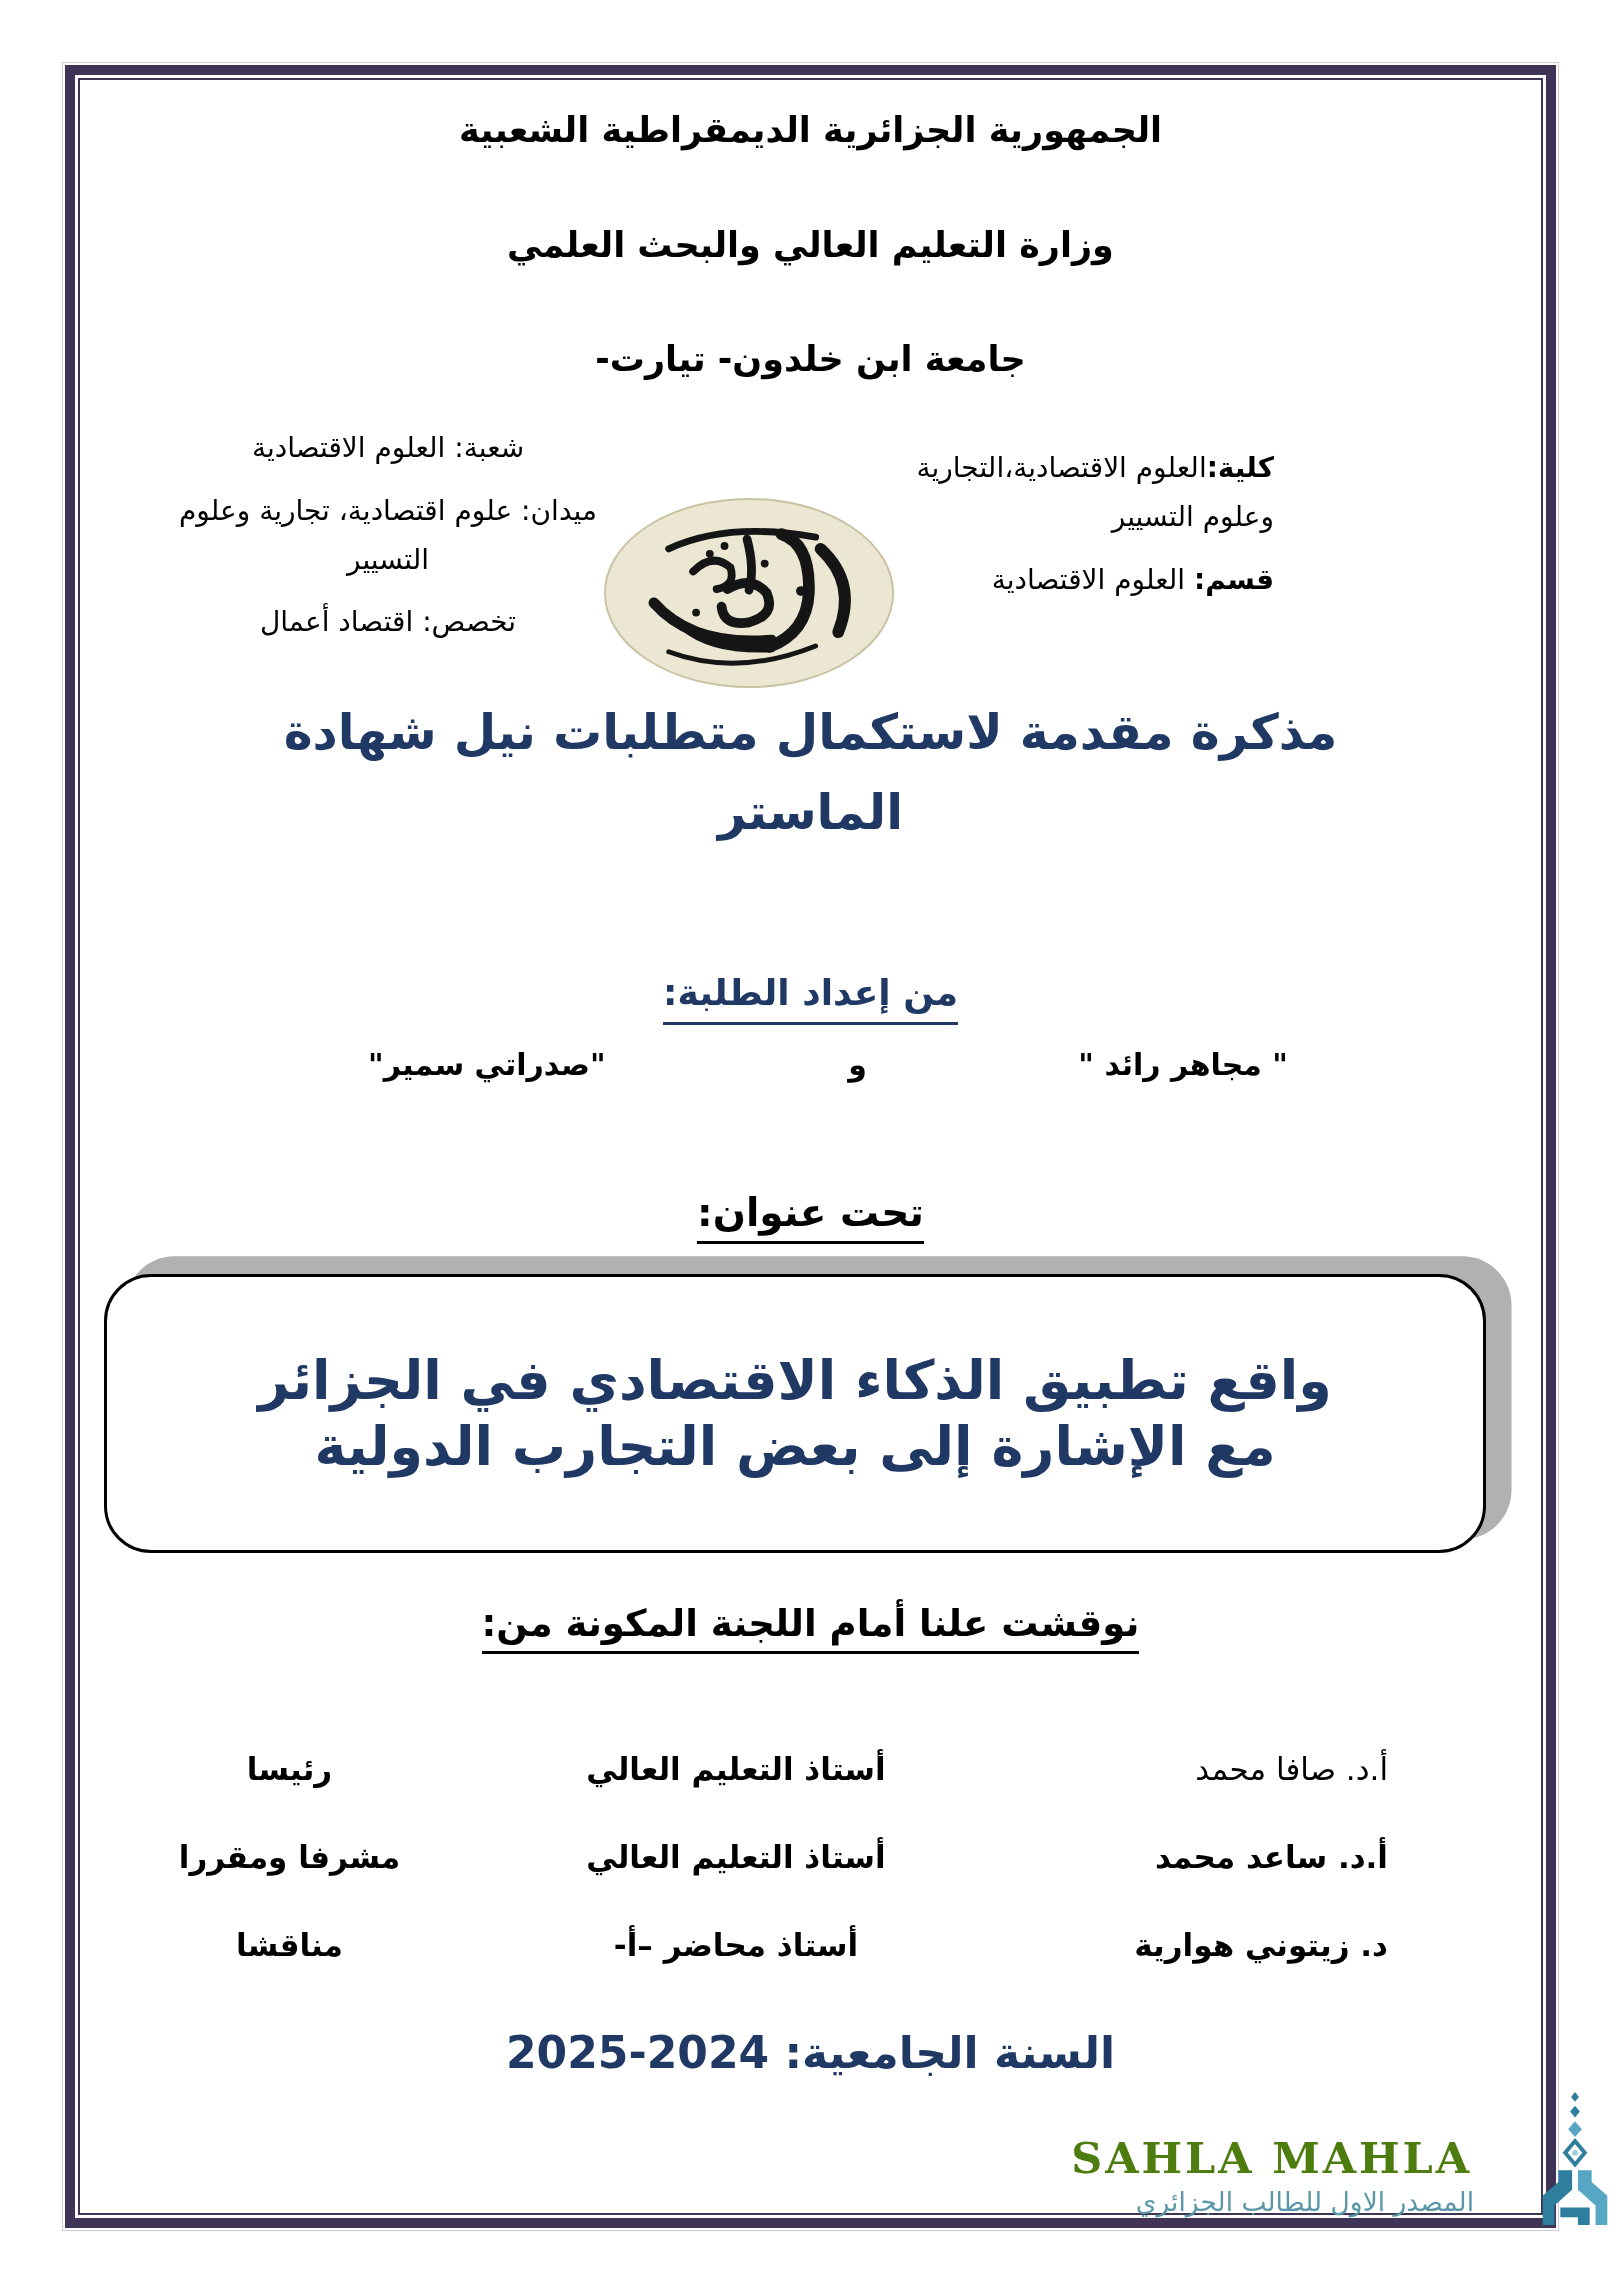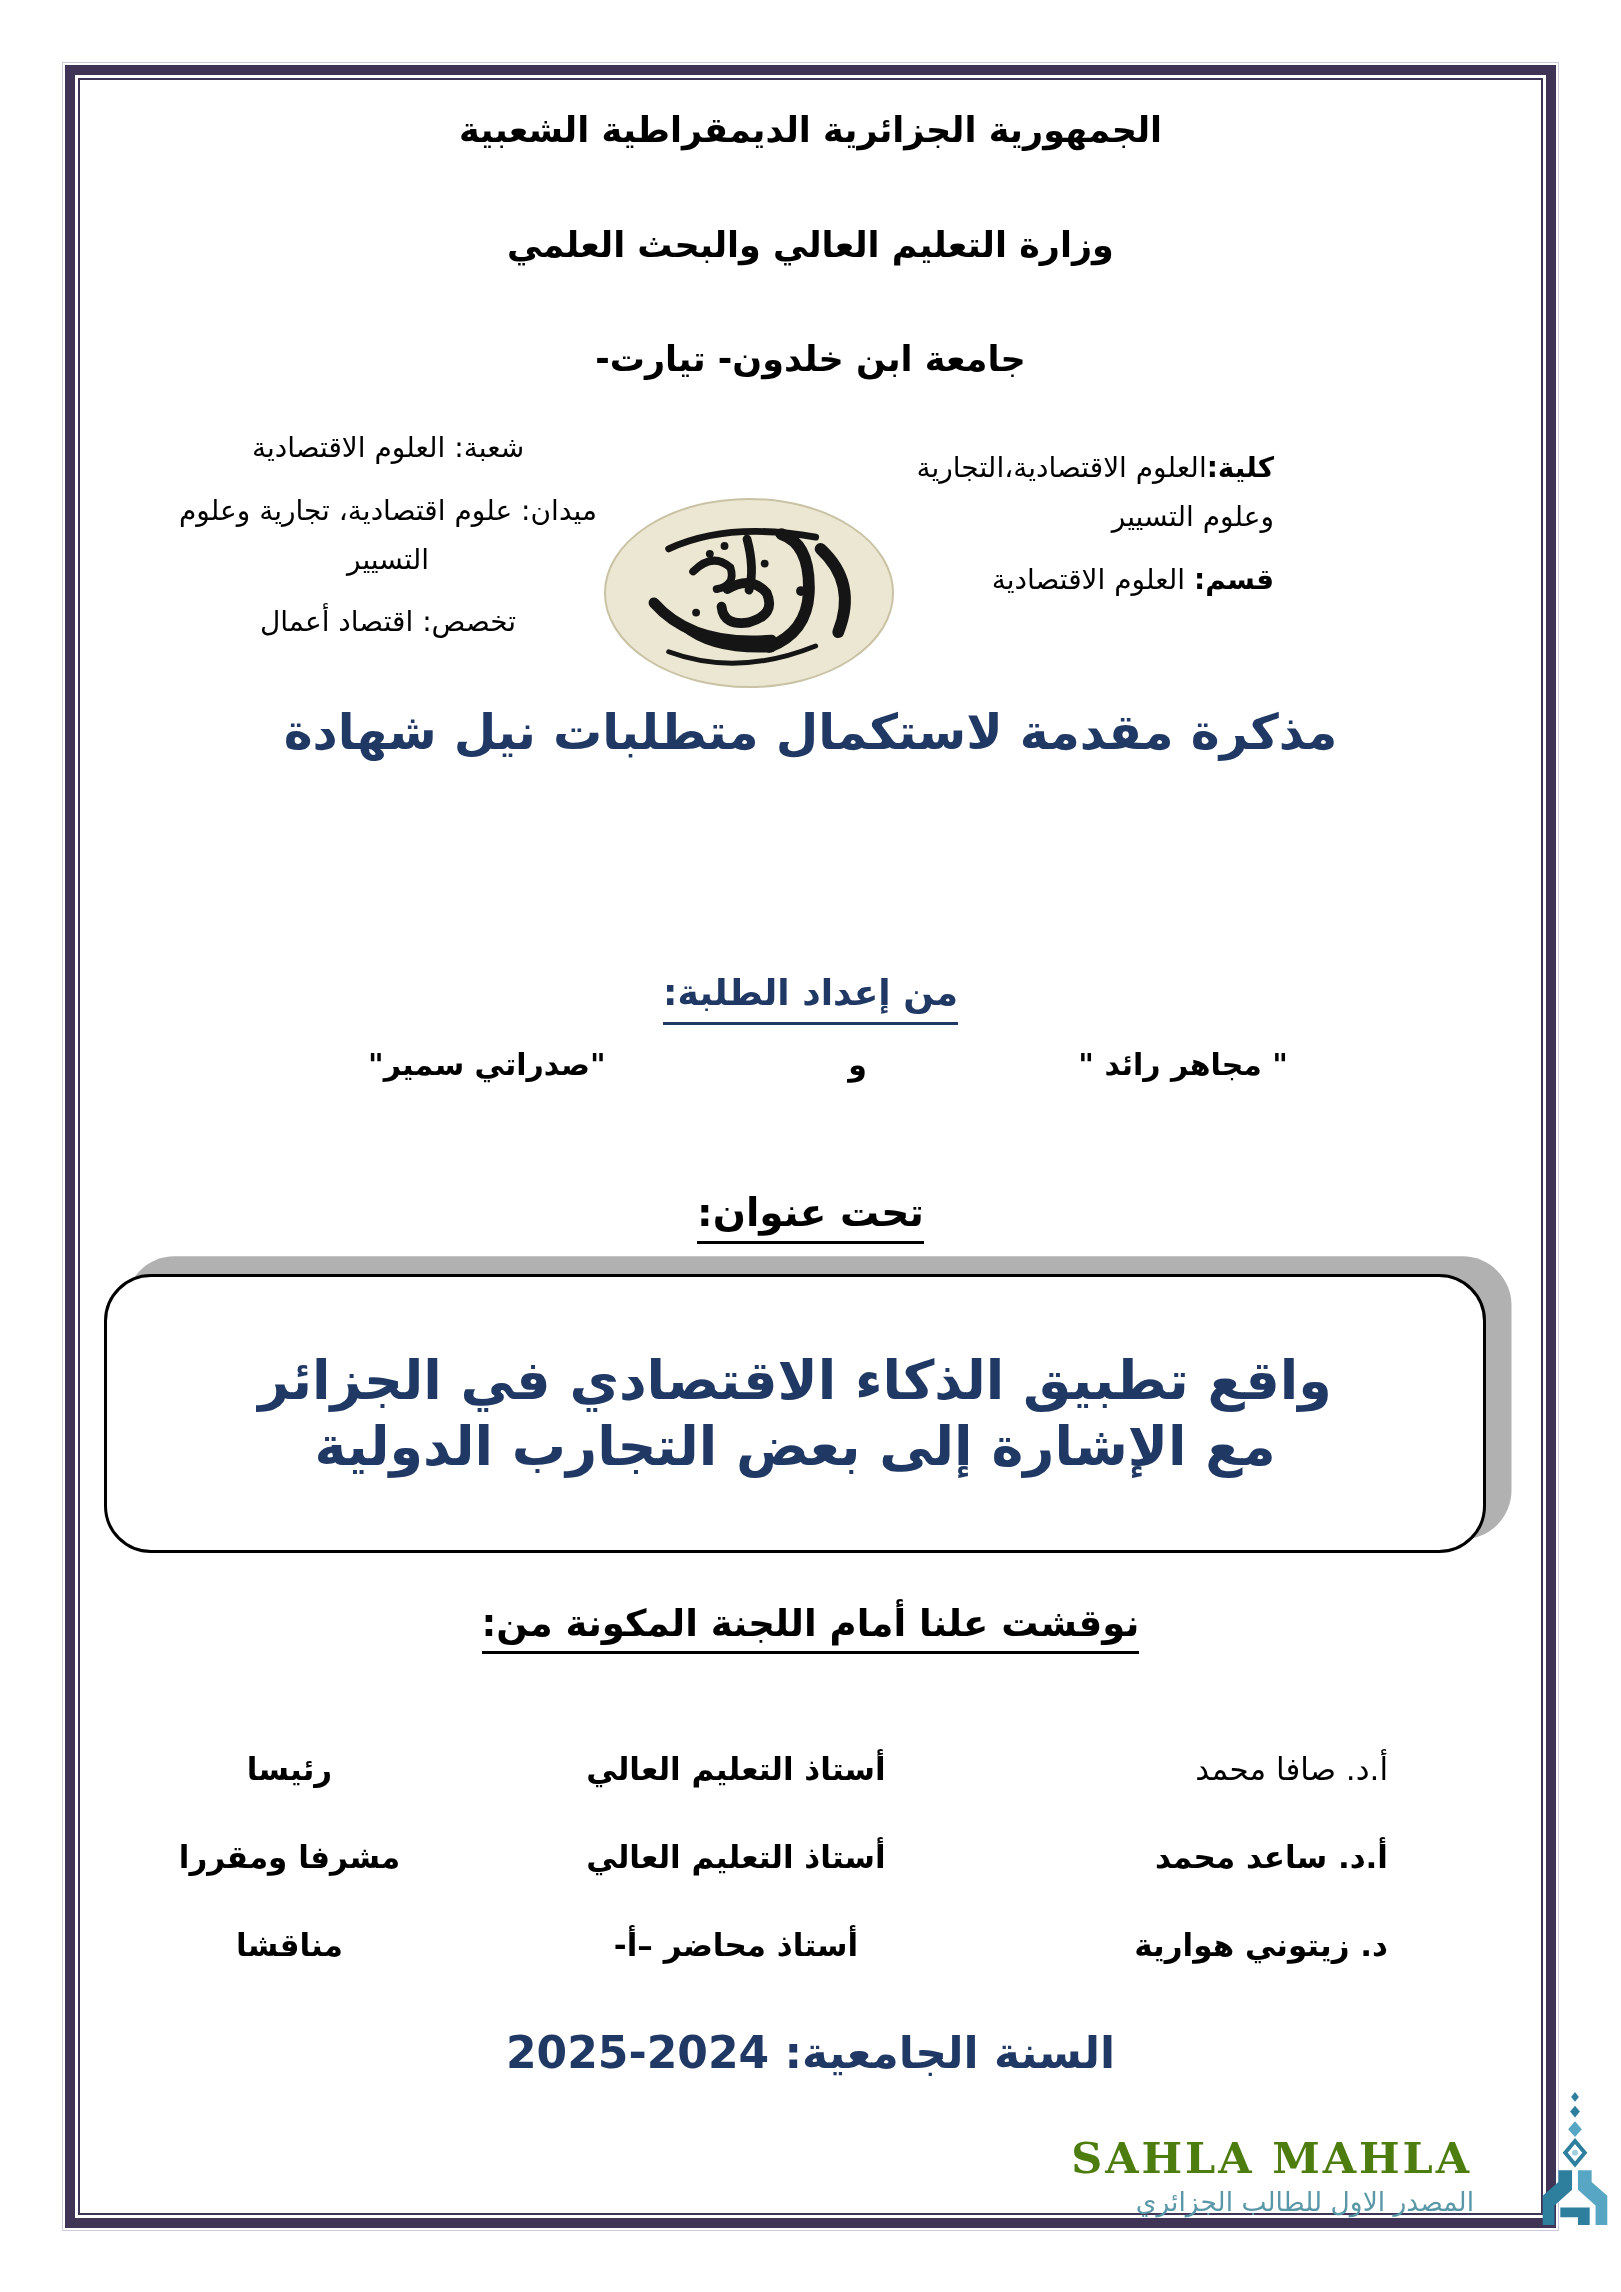--- a/index.html
+++ b/index.html
@@ -104,20 +104,21 @@
     <circle cx="112" cy="60" r="4"></circle>
       <circle cx="127" cy="52" r="4"></circle>
     <circle cx="205" cy="98" r="5"></circle>
       <circle cx="98" cy="120" r="4"></circle>
     <circle cx="168" cy="70" r="4"></circle>
   </g>
 </svg>
 
 <div class="center-line degree navy" dir="rtl">
   <div class="l1">مذكرة مقدمة لاستكمال متطلبات نيل شهادة</div>
+  <div class="l2">الماستر</div>
 </div>
 
 <div id="prepared" class="center-line navy" dir="rtl">
   <span class="ul-navy">من إعداد الطلبة:</span>
 </div>
 <div class="students">
   <span class="st-right" dir="rtl">" مجاهر رائد "</span>
   <span class="st-conj" dir="rtl">و</span>
   <span class="st-left" dir="rtl">"صدراتي سمير"</span>
 </div>

